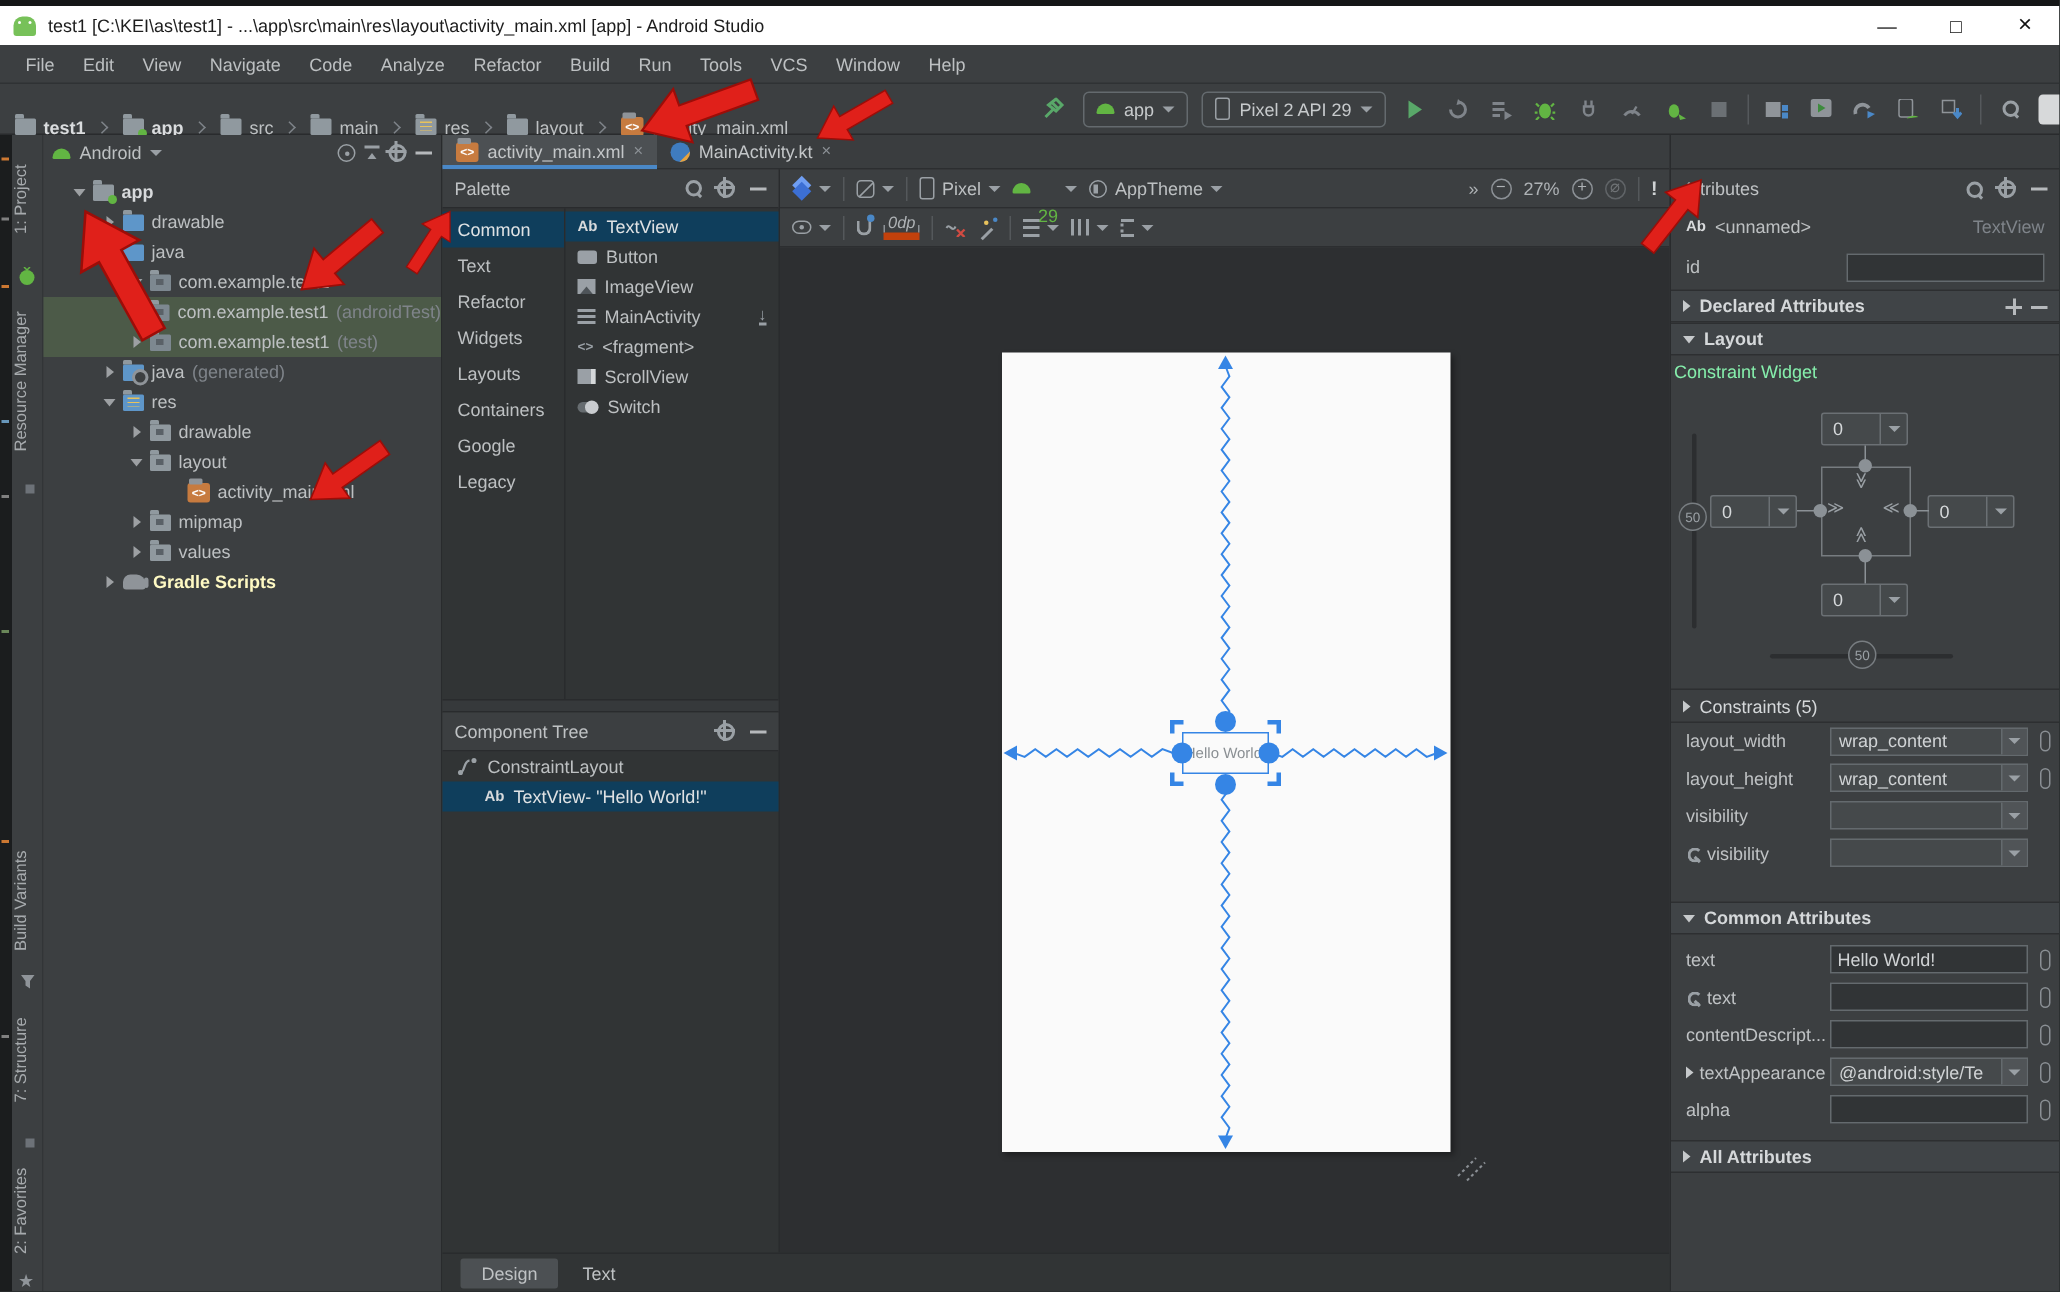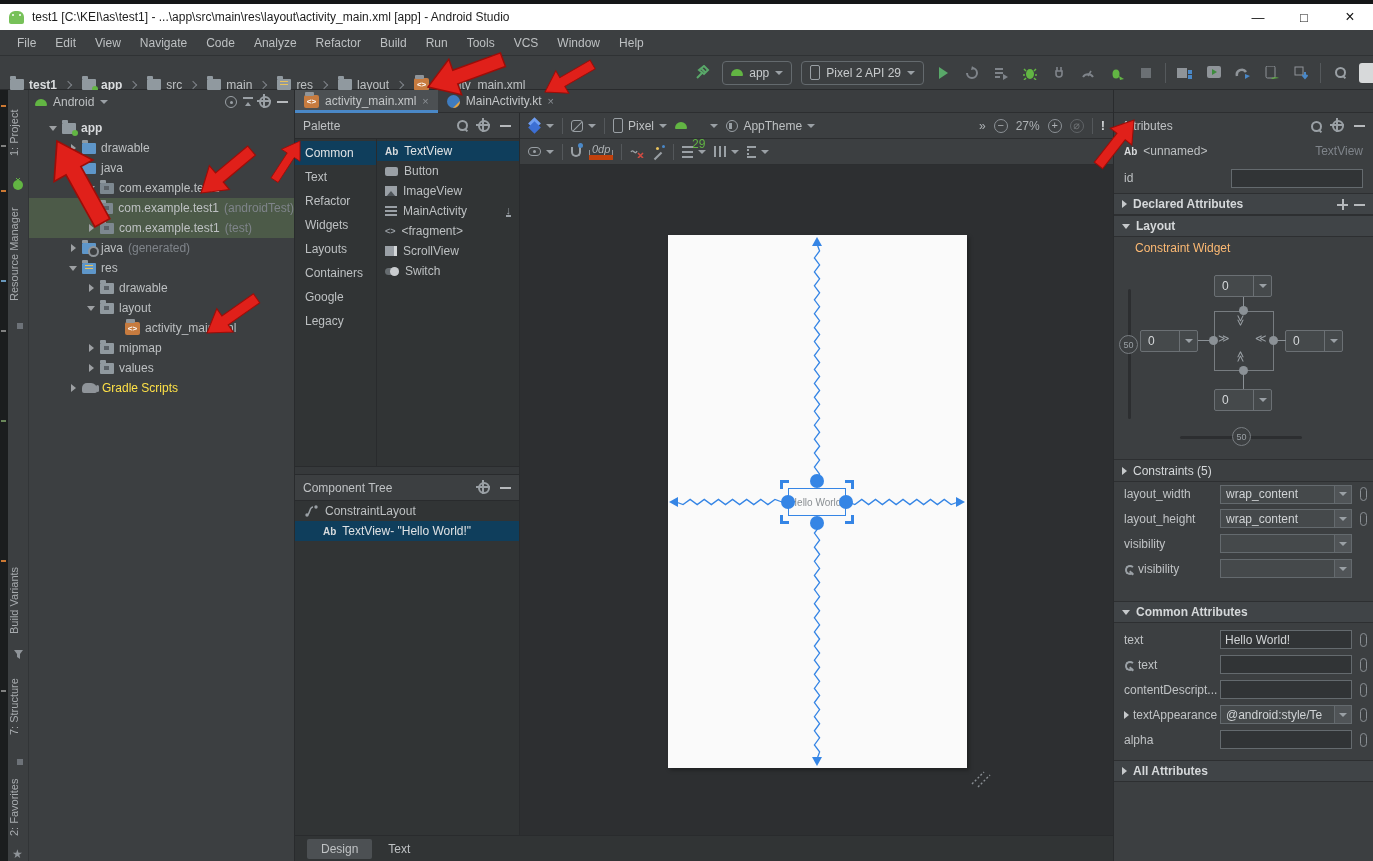--- a/index.html
+++ b/index.html
@@ -181,21 +181,21 @@
             font-size:12px; padding:0 4px; font-family:"Liberation Sans",sans-serif; }
   .asec { height:22px; display:flex; align-items:center; gap:6px; padding:0 8px; background:#404447;
           border-top:1px solid #2d2f31; border-bottom:1px solid #2d2f31; color:#d5d8da; font-weight:bold; }
   .asec .spacer { flex:1; }
   .tri-r { width:0; height:0; border-top:4px solid transparent; border-bottom:4px solid transparent; border-left:5px solid #c6c9cb; }
   .tri-d { width:0; height:0; border-left:4px solid transparent; border-right:4px solid transparent; border-top:5px solid #c6c9cb; }
   .plus-ico, .minus-ico { position:relative; width:11px; height:11px; }
   .minus-ico::before { content:""; position:absolute; left:0; top:5px; width:11px; height:2px; background:#b6b9bc; }
   .plus-ico::before { content:""; position:absolute; left:0; top:5px; width:11px; height:2px; background:#b6b9bc; }
   .plus-ico::after { content:""; position:absolute; left:5px; top:0; width:2px; height:11px; background:#b6b9bc; }
-  .cw-label { height:22px; display:flex; align-items:center; padding-left:21px; color:#fdba74; }
+  .cw-label { height:22px; display:flex; align-items:center; padding-left:2px; color:#86efac; }
   .cw { position:relative; height:200px; }
   .cw .square { position:absolute; left:100px; top:52px; width:60px; height:60px; border:1px solid #777c80; }
   .cw .stub { position:absolute; background:#8b9196; }
   .cw .dot { position:absolute; width:9px; height:9px; border-radius:50%; background:#8b9196; }
   .mcombo { position:absolute; width:58px; height:22px; border:1px solid #6b7074; background:#45494b; border-radius:2px;
             display:flex; align-items:center; }
   .mcombo .val { flex:1; padding-left:7px; color:#d5d8da; }
   .mcombo .dd { width:18px; height:100%; border-left:1px solid #6b7074; display:flex; align-items:center; justify-content:center; }
   .wrapmark { position:absolute; color:#9aa0a5; font-size:11px; letter-spacing:-2px; }
   .slider-v { position:absolute; left:14px; top:30px; width:3px; height:130px; background:#2c2e30; border-radius:2px; }
@@ -492,21 +492,21 @@
         <span>mipmap</span>
       </div>
       <div class="trow" style="padding-left:58px;">
         <span class="twig closed"></span>
         <span class="icon-folder pkg"></span>
         <span>values</span>
       </div>
       <div class="trow" style="padding-left:40px;">
         <span class="twig closed"></span>
         <span class="ic-elephant"></span>
-        <span style="font-weight:normal;color:#fde047;">Gradle Scripts</span>
+        <span style="font-weight:bold;color:#fef9c3;">Gradle Scripts</span>
       </div>
     </div>
   </div>
 
   <div class="centercol">
     <div class="tabbar">
       <div class="tab sel">
         <span class="icon-xml">&lt;&gt;</span>
         <span>activity_main.xml</span>
         <span class="close">×</span>

